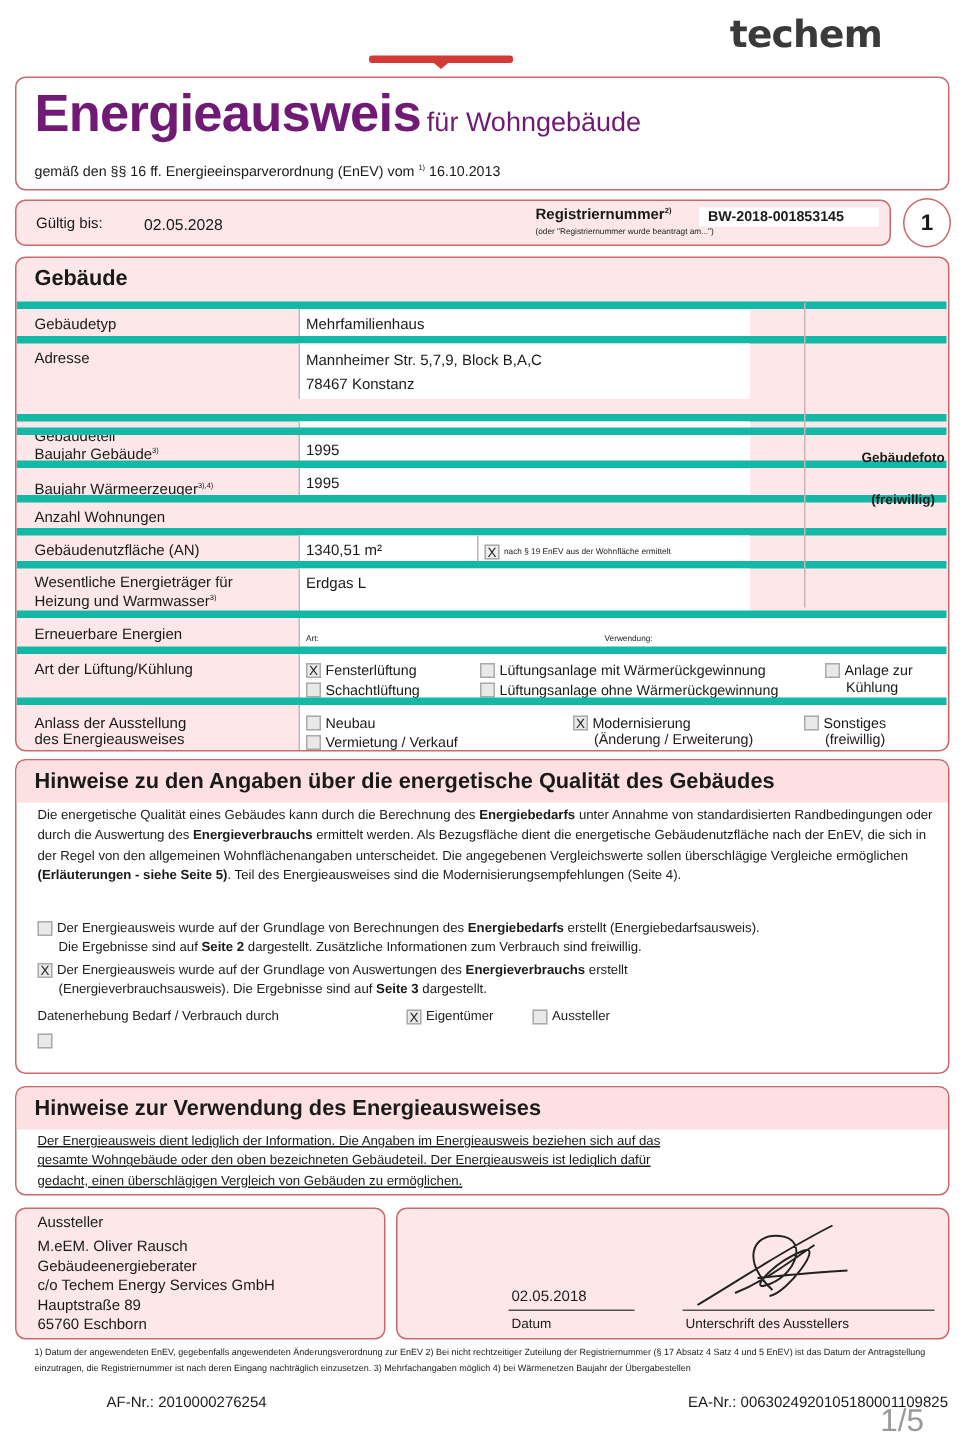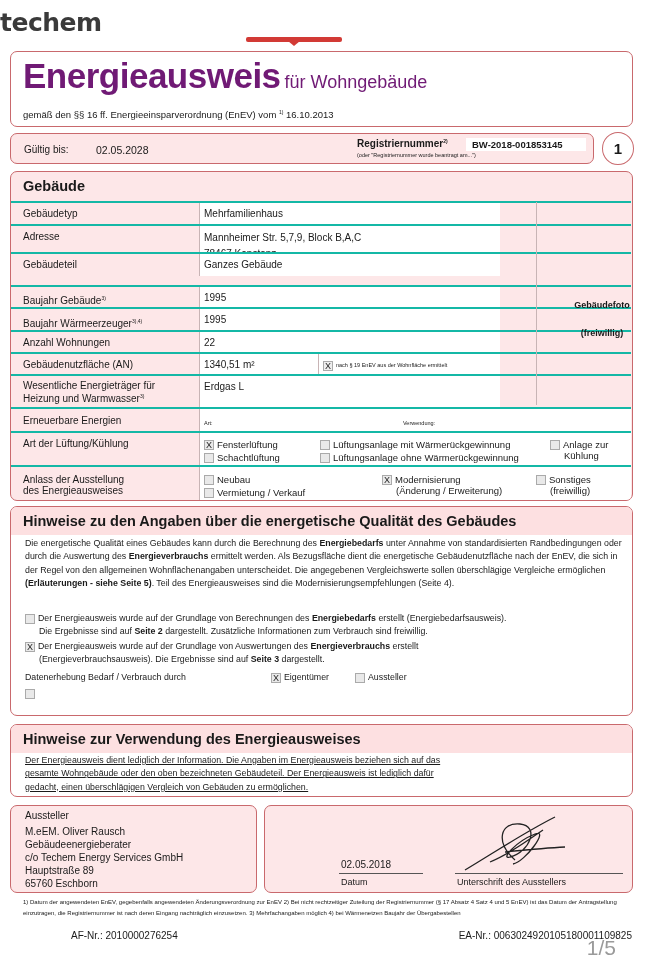--- a/index.html
+++ b/index.html
@@ -1,21 +1,21 @@
 <!DOCTYPE html>
 <html><head>
 <meta charset="utf-8">
 <style>
   * { box-sizing: border-box; margin: 0; padding: 0; }
   body {
     width: 646px; height: 960px; background: #ffffff;
     font-family: "Liberation Sans", sans-serif; color: #1a1a1a;
     position: relative; overflow: hidden;
   }
-  .logo { position: absolute; left: 0; width: 588px; top: 8px; text-align: left; }
+  .logo { position: absolute; left: 0; width: 588px; top: 8px; text-align: right; }
   .logo-text { font-family: "DejaVu Sans", sans-serif; font-weight: bold; font-size: 25px; color: #3a3a3a; letter-spacing: -0.5px; }
   .logo-bar { position: relative; width: 96px; height: 5px; background: #d23a35; margin: 0 auto; border-radius: 2px; }
   .logo-bar::after { content: ""; position: absolute; left: 42px; top: 4px; border-left: 6px solid transparent; border-right: 6px solid transparent; border-top: 5px solid #d23a35; }
 
   .box { position: absolute; border: 1.5px solid #c9696d; border-radius: 7px; }
   .pink { background: #fde7e8; }
   .white { background: #ffffff; }
 
   #title-box { left: 10px; top: 51px; width: 623px; height: 76px; }
   .title-main { position: absolute; left: 12px; top: 4px; font-size: 35px; font-weight: bold; color: #701a75; letter-spacing: -0.5px; }
@@ -26,21 +26,21 @@
   #valid-box { left: 10px; top: 133px; width: 584px; height: 31px; }
   .valid-label { position: absolute; left: 13px; top: 10px; font-size: 10px; }
   .valid-val { position: absolute; left: 85px; top: 10px; font-size: 10.5px; }
   .reg-label { position: absolute; left: 346px; top: 4px; font-size: 10px; font-weight: bold; }
   .reg-note { position: absolute; left: 346px; top: 18px; font-size: 5.5px; }
   .reg-val { position: absolute; left: 455px; top: 4px; width: 120px; height: 13px; background: #fff; font-size: 9.5px; font-weight: bold; padding-left: 6px; line-height: 13px; }
   .page-circle { position: absolute; left: 602px; top: 132px; width: 32px; height: 33px; border: 1.5px solid #c9696d; border-radius: 50%; text-align: center; line-height: 31px; font-size: 15px; font-weight: bold; background: #fff; }
 
   #building-box { left: 10px; top: 171px; width: 623px; height: 330px; overflow: hidden; }
   .section-title { position: absolute; left: 12px; top: 6px; font-size: 14.5px; font-weight: bold; }
-  .row { position: absolute; left: 0; width: 620px; border-top: 2px solid #14b8a6; }
+  .row { position: absolute; left: 0; width: 620px; border-top: 5px solid #14b8a6; }
   .lbl { position: absolute; left: 0; width: 188px; padding-left: 12px; font-size: 10px; line-height: 12px; }
   .val { position: absolute; left: 188px; background: #fff; border-left: 1px solid #c8b4b5; padding-left: 4px; font-size: 10px; line-height: 12px; }
   .photo { position: absolute; left: 489px; top: 30px; width: 131px; height: 203px; border-left: 1px solid #c8b4b5; text-align: center; font-size: 9px; font-weight: bold; line-height: 14px; padding-top: 96px; margin-left: 36px; }
 
   .cb { display: inline-block; width: 10px; height: 10px; border: 1px solid #aaa; background: #e9e9e9; vertical-align: middle; text-align: center; font-size: 9px; line-height: 9px; color: #222; margin-right: 3px; }
   .cb.x { background: #eee; }
   .opt { position: absolute; font-size: 9.5px; line-height: 11px; white-space: nowrap; }
 
   #hinweise-box { left: 10px; top: 506px; width: 623px; height: 210px; background: #fff; overflow: hidden; }
   .hbar { position: absolute; left: 0; top: 0; width: 100%; height: 28px; background: #fde0e1; }
@@ -86,35 +86,34 @@
   <div class="section-title">Gebäude</div>
 
   <div class="row" style="top:29px;height:23px;">
     <span class="lbl" style="top:5px">Gebäudetyp</span>
     <span class="val" style="top:0;height:22px;width:301px;padding-top:5px">Mehrfamilienhaus</span>
   </div>
   <div class="row" style="top:52px;height:38px;">
     <span class="lbl" style="top:5px">Adresse</span>
     <span class="val" style="top:0;height:37px;width:301px;padding-top:4px;line-height:16px"><span>Mannheimer Str. 5,7,9, Block B,A,C</span><br><span>78467 Konstanz</span></span>
   </div>
-  <div class="row" style="top:80px;height:23px;text-decoration:underline;">
+  <div class="row" style="top:104px;height:23px;text-decoration:underline;">
     <span class="lbl" style="top:5px">Gebäudeteil</span>
     <span class="val" style="top:0;height:22px;width:301px;padding-top:5px">Ganzes Gebäude</span>
   </div>
   <div class="row" style="top:113px;height:22px;">
     <span class="lbl" style="top:5px"><span>Baujahr Gebäude</span><sup>3)</sup></span>
     <span class="val" style="top:0;height:21px;width:301px;padding-top:5px">1995</span>
   </div>
   <div class="row" style="top:135px;height:23px;">
     <span class="lbl" style="top:6px"><span>Baujahr Wärmeerzeuger</span><sup>3),4)</sup></span>
     <span class="val" style="top:0;height:22px;width:301px;padding-top:5px">1995</span>
   </div>
   <div class="row" style="top:158px;height:22px;">
     <span class="lbl" style="top:5px">Anzahl Wohnungen</span>
-    <span class="val" style="top:0;height:21px;width:301px;padding-top:5px">22</span>
   </div>
   <div class="row" style="top:180px;height:22px;">
     <span class="lbl" style="top:5px">Gebäudenutzfläche (AN)</span>
     <span class="val" style="top:0;height:21px;width:119px;padding-top:5px">1340,51 m²</span>
     <span class="val" style="top:0;left:307px;height:21px;width:182px;padding-top:5px;font-size:5.5px"><span class="cb x">X</span><span>nach § 19 EnEV aus der Wohnfläche ermittelt</span></span>
   </div>
   <div class="row" style="top:202px;height:33px;">
     <span class="lbl" style="top:4px;line-height:11px"><span>Wesentliche Energieträger für</span><br><span>Heizung und Warmwasser</span><sup>3)</sup></span>
     <span class="val" style="top:0;height:32px;width:301px;padding-top:5px">Erdgas L</span>
   </div>

